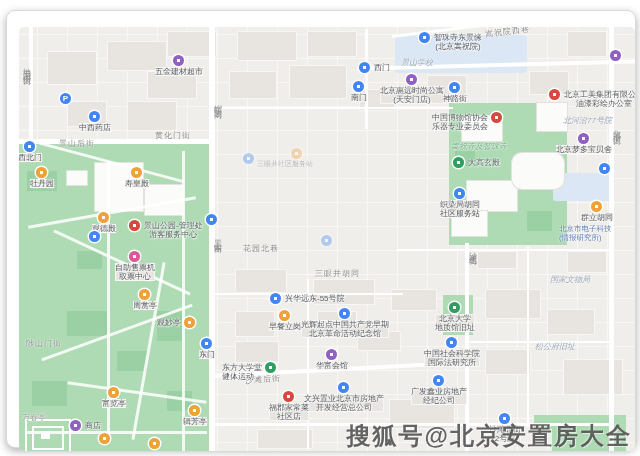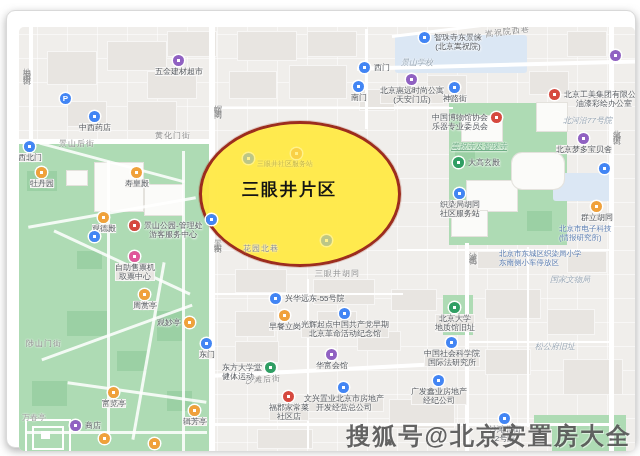--- a/index.html
+++ b/index.html
@@ -36,21 +36,21 @@
   .plabel{position:absolute;font-size:8px;color:#55595e;line-height:1.15;white-space:nowrap;
       text-shadow:0 0 2px #fff,0 0 2px #fff,1px 1px 2px #fff;}
   .plabel.b{top:12px;left:50%;transform:translateX(-50%);text-align:center;}
   .plabel.r{left:15px;top:1px;text-align:center;}
   .plabel.l{right:15px;top:1px;text-align:left;}
   .street-label{position:absolute;font-size:8px;color:#8b8b8b;z-index:25;letter-spacing:1px;
       text-shadow:0 0 2px #fff,0 0 2px #fff;white-space:nowrap;}
   .street-label.vert{writing-mode:vertical-rl;letter-spacing:2px;}
   .area-label{position:absolute;font-size:8px;color:#97a5b3;font-style:italic;z-index:24;
       line-height:1.25;text-shadow:0 0 2px #fff,0 0 2px #fff;white-space:nowrap;}
-  .area-label.greenarea{color:#6fae85;text-decoration:underline;}
+  .area-label.greenarea{color:#6fae85;}
   .area-label.bluelabel{color:#5b7db1;font-style:normal;font-size:7.5px;}
   .area-label.graylabel{color:#9a9a9a;font-style:normal;}
   .area-label.ghosttext{color:#444;font-style:normal;font-size:7px;opacity:.32;z-index:21;}
   .watermark{position:absolute;right:8px;top:420px;z-index:60;font-size:24px;font-weight:bold;
       letter-spacing:2px;color:rgba(72,72,72,.85);
       text-shadow:1px 1px 0 rgba(255,255,255,.55),-1px -1px 1px rgba(255,255,255,.35);}
 </style>
 </head>
 <body>
 
@@ -136,23 +136,20 @@
         <div class="st" style="left:206px;top:282px;width:190px;height:2px"></div>
         <div class="st" style="left:206px;top:96px;width:240px;height:2px"></div>
         <div class="st" style="left:460px;top:330px;width:145px;height:2px"></div>
         <div class="st" style="left:206px;top:412px;width:400px;height:3px"></div>
         <div class="st" style="left:358px;top:18px;width:3px;height:100px"></div>
         <div class="st" style="left:300px;top:268px;width:2px;height:170px"></div>
         <div class="st" style="left:520px;top:236px;width:2px;height:180px"></div>
         <div class="st" style="left:390px;top:238px;width:215px;height:2px"></div>
         <div class="st" style="left:22px;top:16px;width:4px;height:114px"></div>
 
-        <div class="hl">
-          <div class="hl-title">三眼井片区</div>
-        </div>
 
       <div class="street-label vert" style="left: 13px; top: 50px;">地安门内大街</div>
           <div class="street-label vert" style="left: 204px; top: 88px;">帽子胡同</div>
           <div class="street-label vert" style="left: 204px; top: 222px;">景山东街</div>
           <div class="street-label vert" style="left: 603px; top: 112px;">北河沿大街</div>
           <div class="street-label vert" style="left: 459px; top: 234px;">沙滩北街</div>
           <div class="street-label" style="left: 52px; top: 127px;">景山后街</div>
           <div class="street-label" style="left: 148px; top: 119px;">黄化门街</div>
           <div class="street-label" style="left: 238px; top: 363px; transform: rotate(-4deg);">沙滩后街</div>
           <div class="street-label" style="left: 478px; top: 15px; transform: rotate(-7deg);">嵩祝院西巷</div>
@@ -171,24 +168,20 @@
           <div class="area-label bluelabel" style="left: 552px; top: 166px; margin-top: 47px;">
             <div>北京市电子科技</div>
             <div>(情报研究所)</div>
           </div>
           <div class="area-label" style="left: 528px; top: 331px;">
             <div>松公府旧址</div>
           </div>
           <div class="area-label greenarea" style="left: 444px; top: 131px;">
             <div>嵩祝寺及智珠寺</div>
           </div>
-          <div class="area-label bluelabel" style="left: 492px; top: 238px;">
-            <div>北京市东城区织染局小学</div>
-            <div>东南侧小车停放区</div>
-          </div>
           <div class="area-label graylabel" style="left: 15px; top: 402px;">
             <div>万春亭</div>
           </div>
           <div class="area-label ghosttext" style="left: 250px; top: 149px;">
             <div>三眼井社区服务站</div>
           </div>
           <div class="poi" style="left: 17px; top: 130px;">
             <span class="pin" style="background: radial-gradient(circle, rgb(255, 255, 255) 0px, rgb(255, 255, 255) 1.5px, rgb(66, 133, 244) 2px);"></span>
             <div class="plabel b">
               <div>西北门</div>

